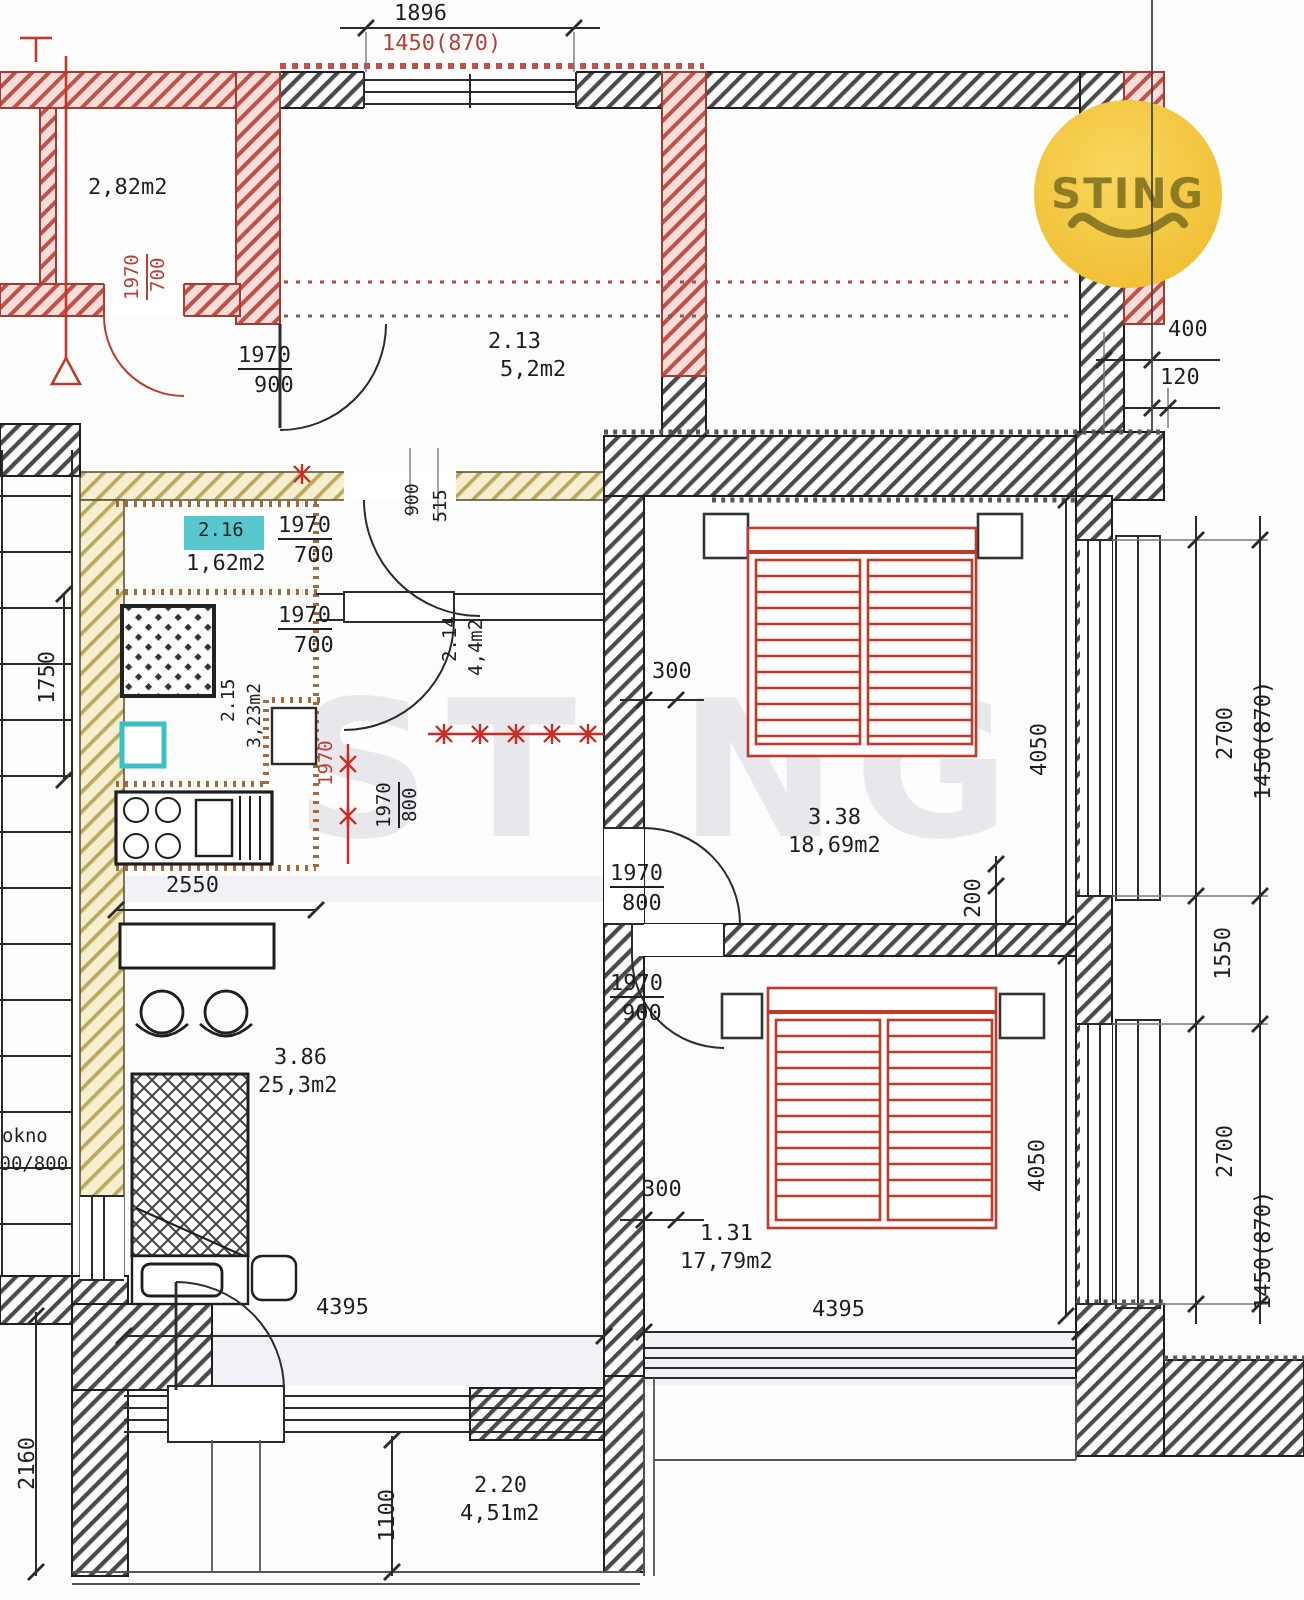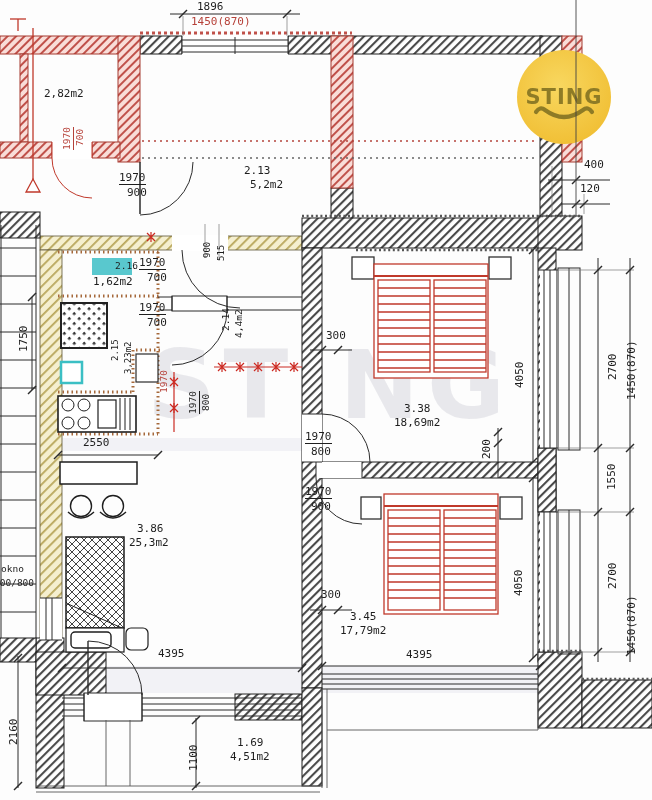--- a/index.html
+++ b/index.html
@@ -387,21 +387,21 @@
 <span class="lbl" style="left:44px;top:88px">2,82m2</span>
 <span class="lbl sm rot redc ftr" style="left:62px;top:150px">1970</span>
 <span class="lbl sm rot redc" style="left:75px;top:146px">700</span>
 <span class="lbl ft" style="left:119px;top:172px">1970</span>
 <span class="lbl" style="left:127px;top:187px">900</span>
 <span class="lbl" style="left:244px;top:165px">2.13</span>
 <span class="lbl" style="left:250px;top:179px">5,2m2</span>
 <span class="lbl" style="left:584px;top:159px">400</span>
 <span class="lbl" style="left:580px;top:183px">120</span>
 
-<span class="lbl sm" style="left:115px;top:261px">2.16</span>
+<span class="lbl sm" style="left:99px;top:261px">2.16</span>
 <span class="lbl" style="left:93px;top:276px">1,62m2</span>
 <span class="lbl ft" style="left:139px;top:257px">1970</span>
 <span class="lbl" style="left:147px;top:272px">700</span>
 <span class="lbl ft" style="left:139px;top:302px">1970</span>
 <span class="lbl" style="left:147px;top:317px">700</span>
 <span class="lbl xs rot" style="left:203px;top:258px">900</span>
 <span class="lbl xs rot" style="left:217px;top:261px">515</span>
 <span class="lbl sm rot" style="left:221px;top:331px">2.14</span>
 <span class="lbl sm rot" style="left:234px;top:338px">4,4m2</span>
 <span class="lbl xs rot" style="left:111px;top:361px">2.15</span>
@@ -418,33 +418,33 @@
 <span class="lbl" style="left:311px;top:446px">800</span>
 <span class="lbl rot" style="left:481px;top:459px">200</span>
 <span class="lbl rot" style="left:514px;top:388px">4050</span>
 <span class="lbl rot" style="left:607px;top:380px">2700</span>
 <span class="lbl rot" style="left:626px;top:400px">1450(870)</span>
 <span class="lbl rot" style="left:606px;top:490px">1550</span>
 
 <span class="lbl ft" style="left:305px;top:486px">1970</span>
 <span class="lbl" style="left:311px;top:501px">900</span>
 <span class="lbl" style="left:321px;top:589px">300</span>
-<span class="lbl" style="left:350px;top:611px">3.45</span>
+<span class="lbl" style="left:350px;top:611px">1.31</span>
 <span class="lbl" style="left:340px;top:625px">17,79m2</span>
 <span class="lbl rot" style="left:513px;top:596px">4050</span>
 <span class="lbl rot" style="left:607px;top:589px">2700</span>
 <span class="lbl rot" style="left:626px;top:655px">1450(870)</span>
 
 <span class="lbl" style="left:83px;top:437px">2550</span>
 <span class="lbl" style="left:137px;top:523px">3.86</span>
 <span class="lbl" style="left:129px;top:537px">25,3m2</span>
 <span class="lbl" style="left:158px;top:648px">4395</span>
 <span class="lbl" style="left:406px;top:649px">4395</span>
 
 <span class="lbl sm" style="left:1px;top:564px">okno</span>
 <span class="lbl sm" style="left:-6px;top:578px">700/800</span>
 
 <span class="lbl rot" style="left:8px;top:745px">2160</span>
 <span class="lbl rot" style="left:188px;top:771px">1100</span>
-<span class="lbl" style="left:237px;top:737px">1.69</span>
+<span class="lbl" style="left:237px;top:737px">2.20</span>
 <span class="lbl" style="left:230px;top:751px">4,51m2</span>
 
 </div>
 
 </body></html>

